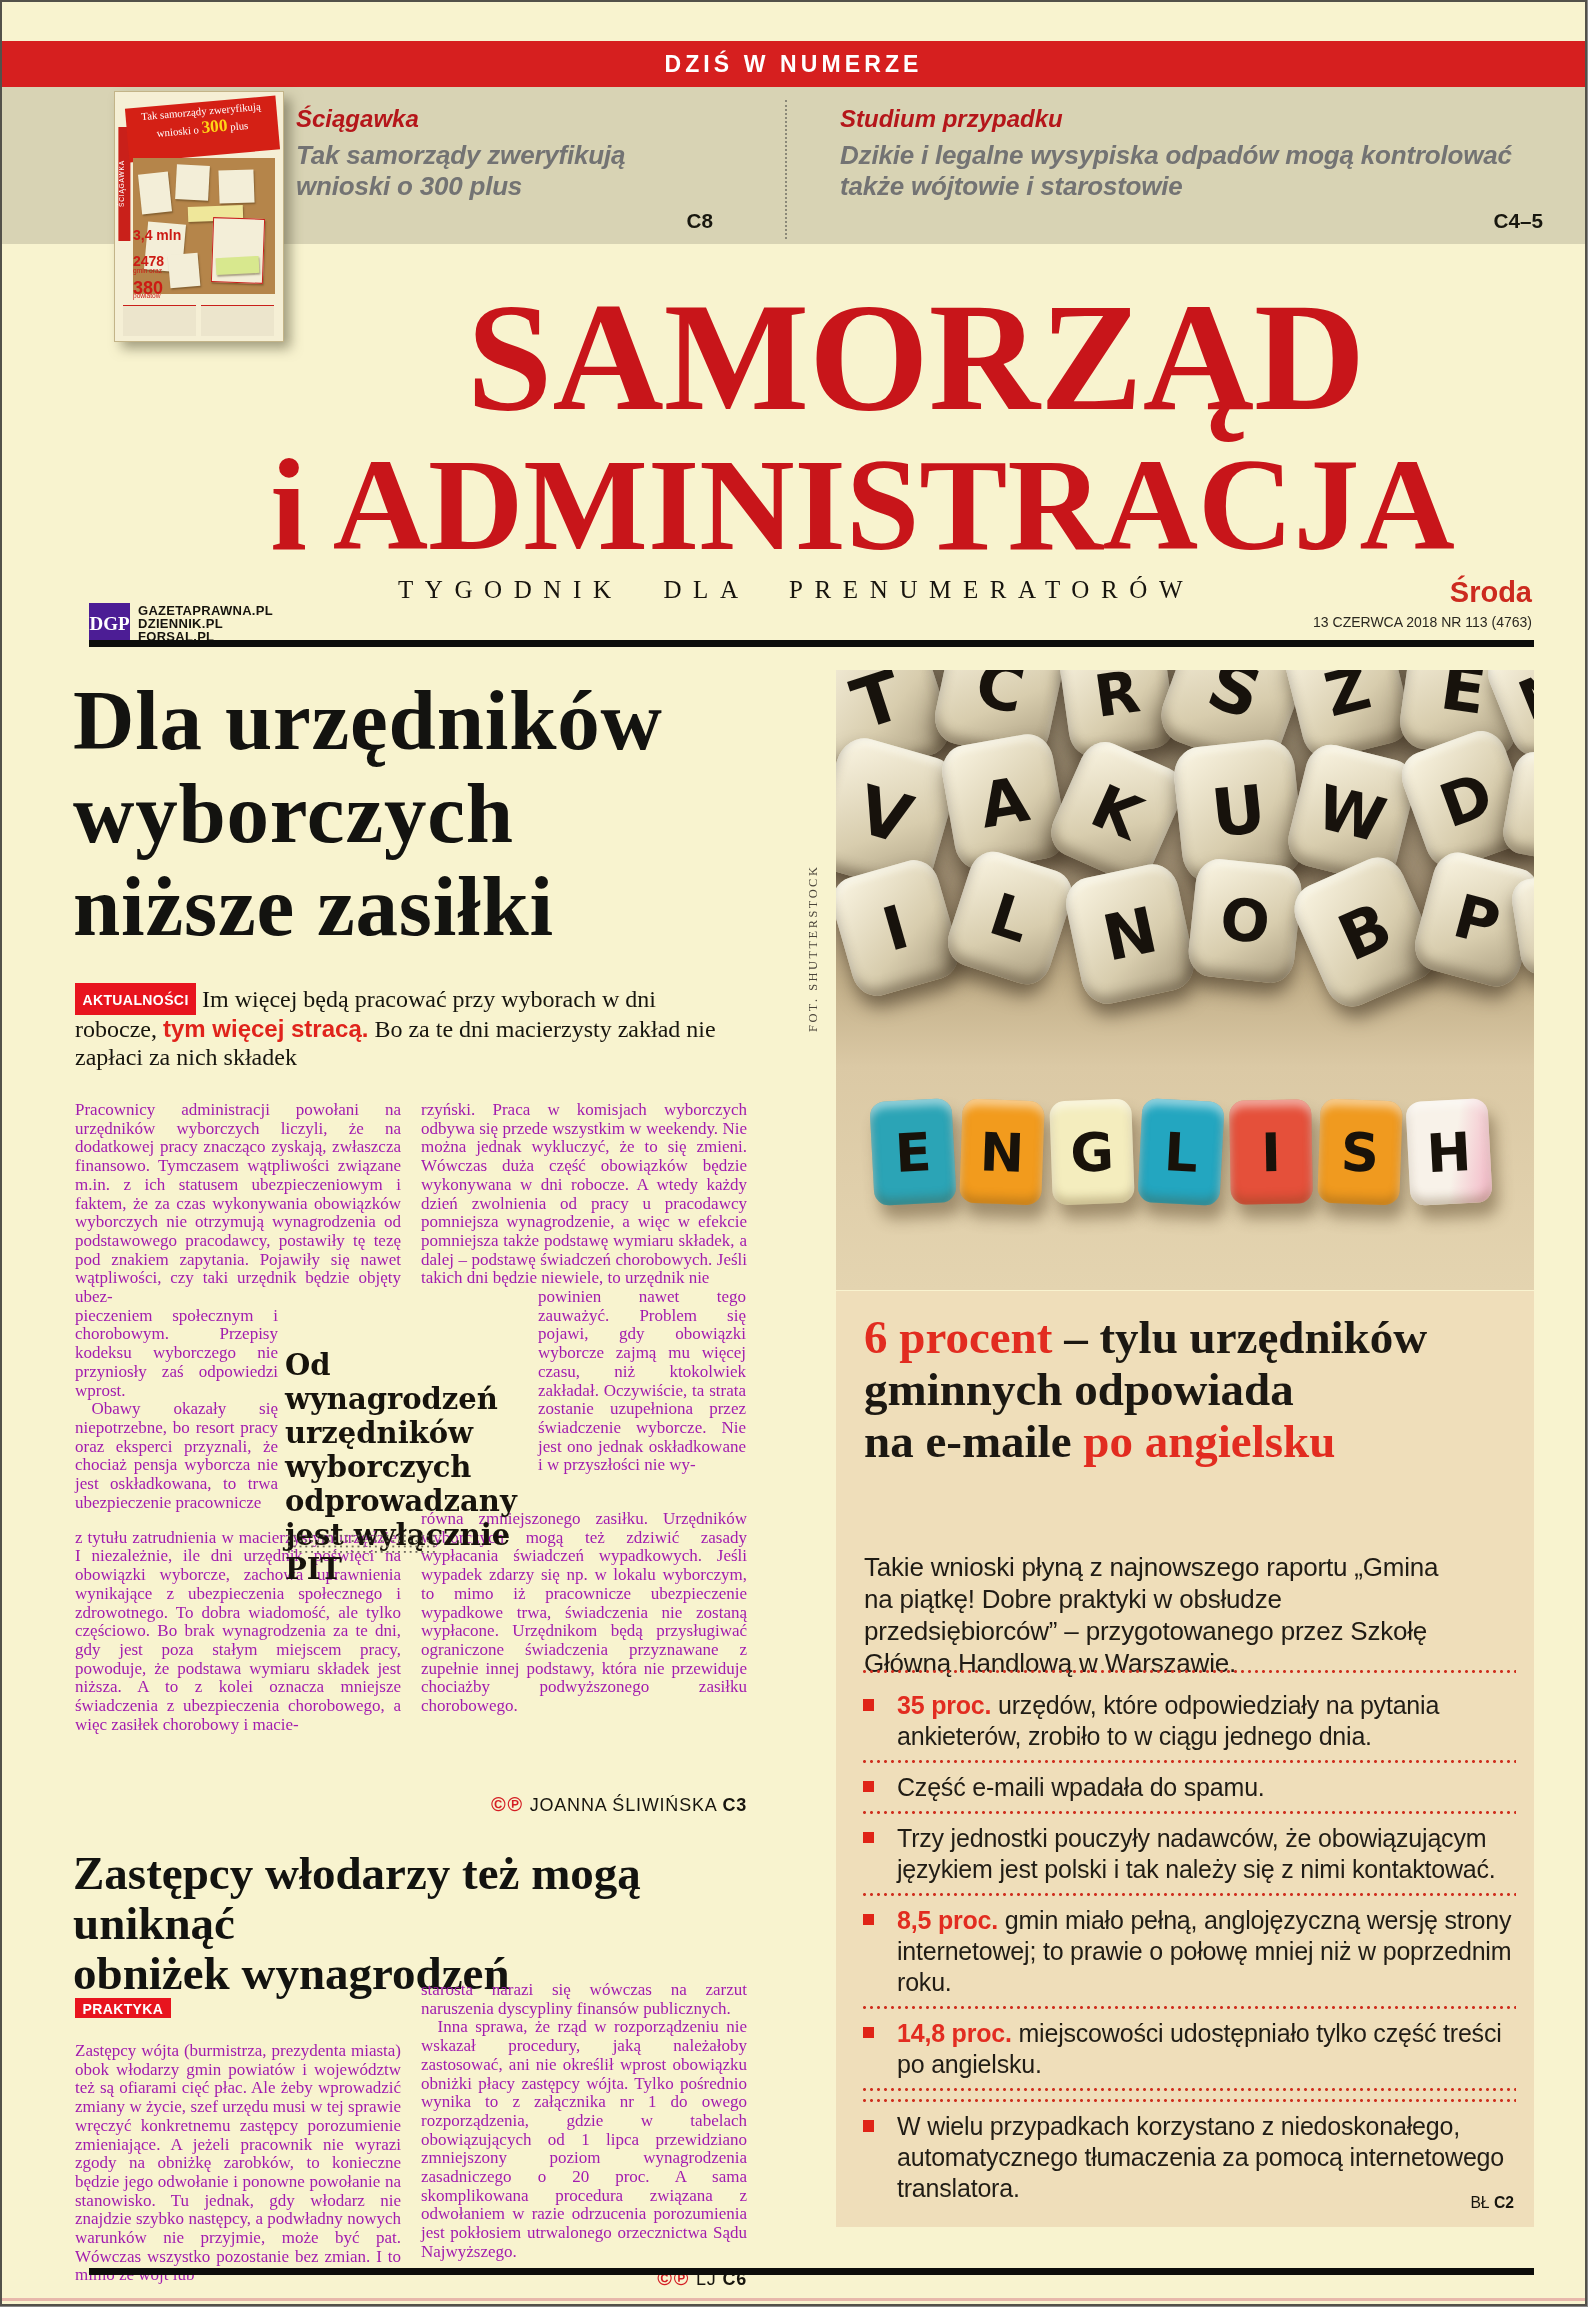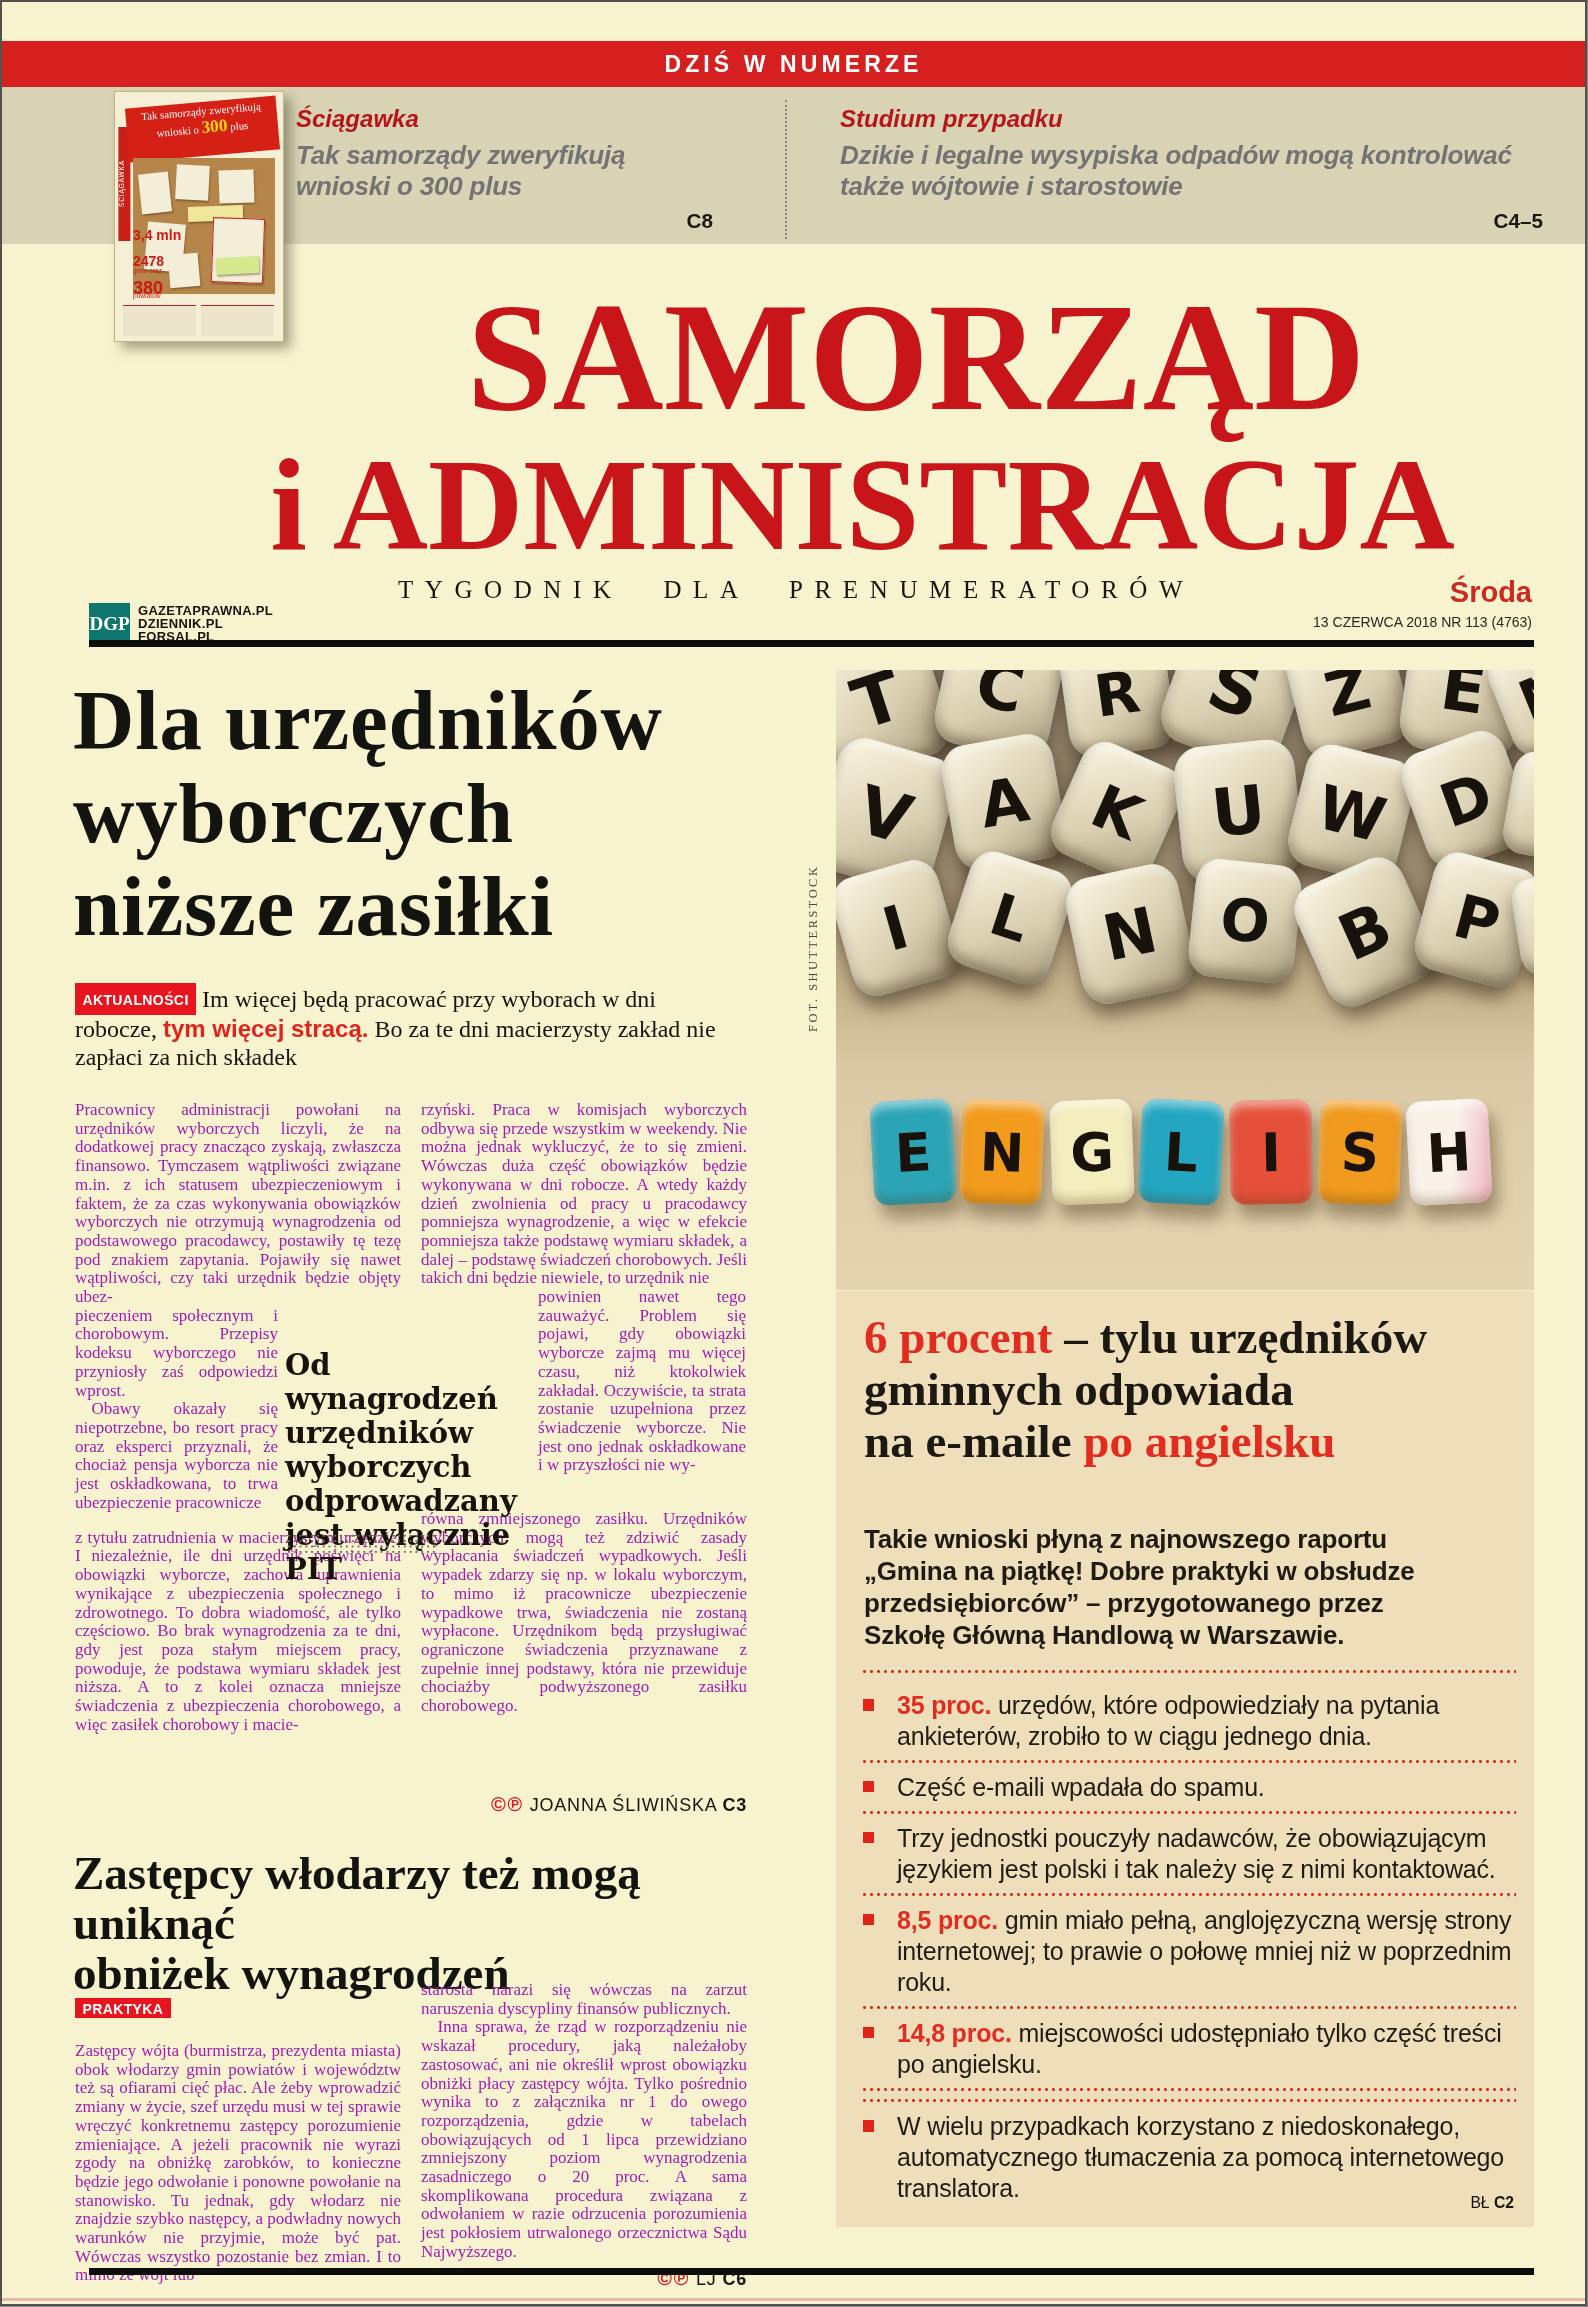--- a/index.html
+++ b/index.html
@@ -37,21 +37,21 @@
   .thumb-cork{position:absolute;left:18px;top:66px;width:142px;height:136px;background:#b5854a;}
   .note{position:absolute;background:#f3eed8;box-shadow:0.8px 1.7px 1.7px rgba(60,40,10,.4);}
   .note.y{background:#efe79a;}
   .note.g{background:#d8e88e;}
   .thumb-stat{position:absolute;color:#cc1b14;font-family:"Liberation Sans",sans-serif;line-height:1;}
   .thumb-box{position:absolute;background:#ece5cc;border-top:1.7px solid #c9201a;}
 
   
   .mast1{font-weight:bold;color:#c8151a;text-align:center;}
   .mast-sub{font-size:25px;letter-spacing:11.6px;word-spacing:23px;color:#17140e;white-space:nowrap;}
-  .dgp-box{background:#0f766e;color:#fff;display:flex;align-items:center;justify-content:center;
+  .dgp-box{background:#4c1d95;color:#fff;display:flex;align-items:center;justify-content:center;
     font-weight:bold;font-size:19px;}
   .dgp-sites{font-family:Liberation Sans, sans-serif;font-weight:bold;font-size:13px;
     line-height:13.2px;letter-spacing:0.3px;color:#17140e;}
   .weekday{font-family:"Liberation Sans",sans-serif;font-weight:bold;font-size:29px;color:#cc2a1f;}
   .issue{font-family:"Liberation Sans",sans-serif;font-size:14px;color:#2a2720;}
   .rule{background:#0d0d0b;}
 
   
   .headline1{font-weight:bold;font-size:85px;line-height:93px;letter-spacing:0.8px;color:#131310;}
   .lead{font-size:24px;line-height:28px;color:#17150e;}
@@ -83,22 +83,22 @@
   .edie{position:relative;width:82px;height:104px;border-radius:15px;
     display:flex;align-items:center;justify-content:center;
     font-family:"DejaVu Sans",sans-serif;font-weight:bold;font-size:53px;color:#18120a;
     box-shadow:5.8px 14px 15px rgba(80,60,30,.45), inset 0 6.6px 8.3px rgba(255,255,255,.5), inset 0 -6.6px 10px rgba(90,60,20,.28);}
   .edie:last-child{background:linear-gradient(100deg,#f8f2e9 55%,#f2b3c4) !important;}
   .photo-credit{writing-mode:vertical-rl;transform:rotate(180deg);
     font-size:12.4px;letter-spacing:2.5px;color:#4a443a;}
   .feature-box{left:834px;top:1289px;width:698px;height:936px;background:#efdeba;}
   .fhead{font-weight:bold;font-size:47px;line-height:52px;color:#1c1812;}
   .fhead .red{color:#e22c20;}
-  .flead{font-family:"Liberation Sans",sans-serif;font-weight:bold;font-size:26px;line-height:32px;
-    color:#1f1b14;letter-spacing:-0.2px;}
+  .flead{font-family:"Liberation Sans",sans-serif;font-weight:normal;font-size:26px;line-height:32px;
+    color:#1f1b14;letter-spacing:-0.2px;margin-top:28px;}
   .rdots{height:3.3px;background-image:radial-gradient(circle,#cf2f1e 1.4px, rgba(0,0,0,0) 1.6px);
     background-size:7px 3.3px;background-repeat:repeat-x;}
   .bullet{position:relative;padding-left:36px;font-family:"Liberation Sans",sans-serif;
     font-size:25px;line-height:31px;color:#201c15;letter-spacing:-0.2px;}
   .bullet::before{content:"";position:absolute;left:1.7px;top:9px;width:11.6px;height:11.6px;background:#e02417;}
   .bullet .em{font-weight:bold;color:#e22c20;}
   .fbyline{font-family:"Liberation Sans",sans-serif;font-size:15.7px;color:#17150e;}
   .fbyline b{font-weight:bold;}
 </style>
 </head>

